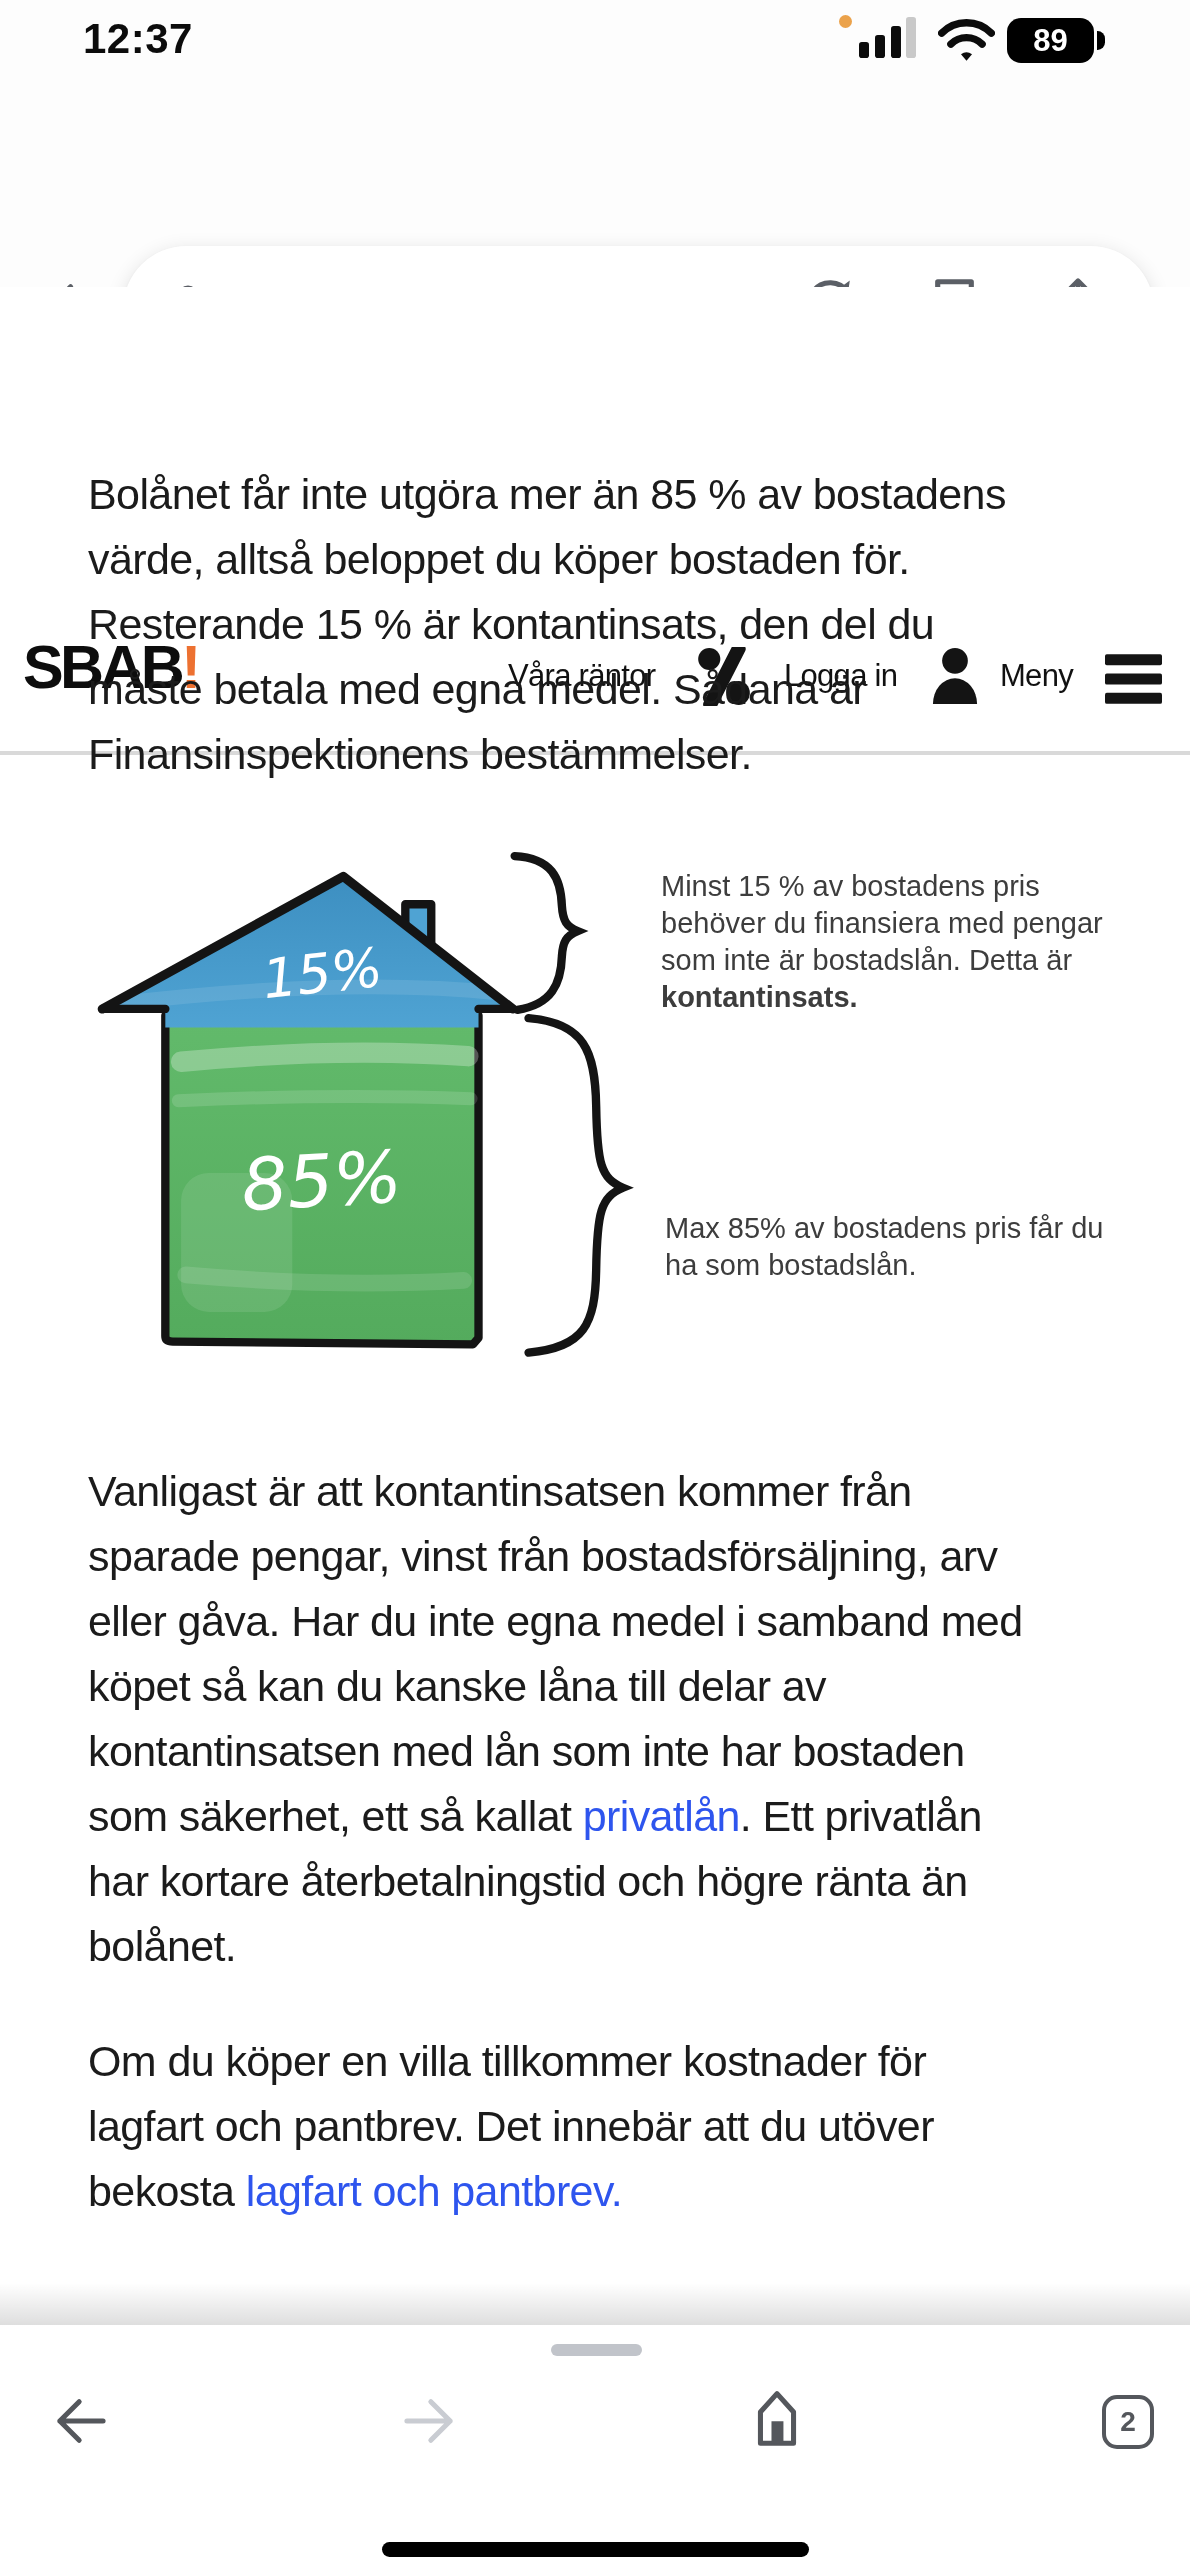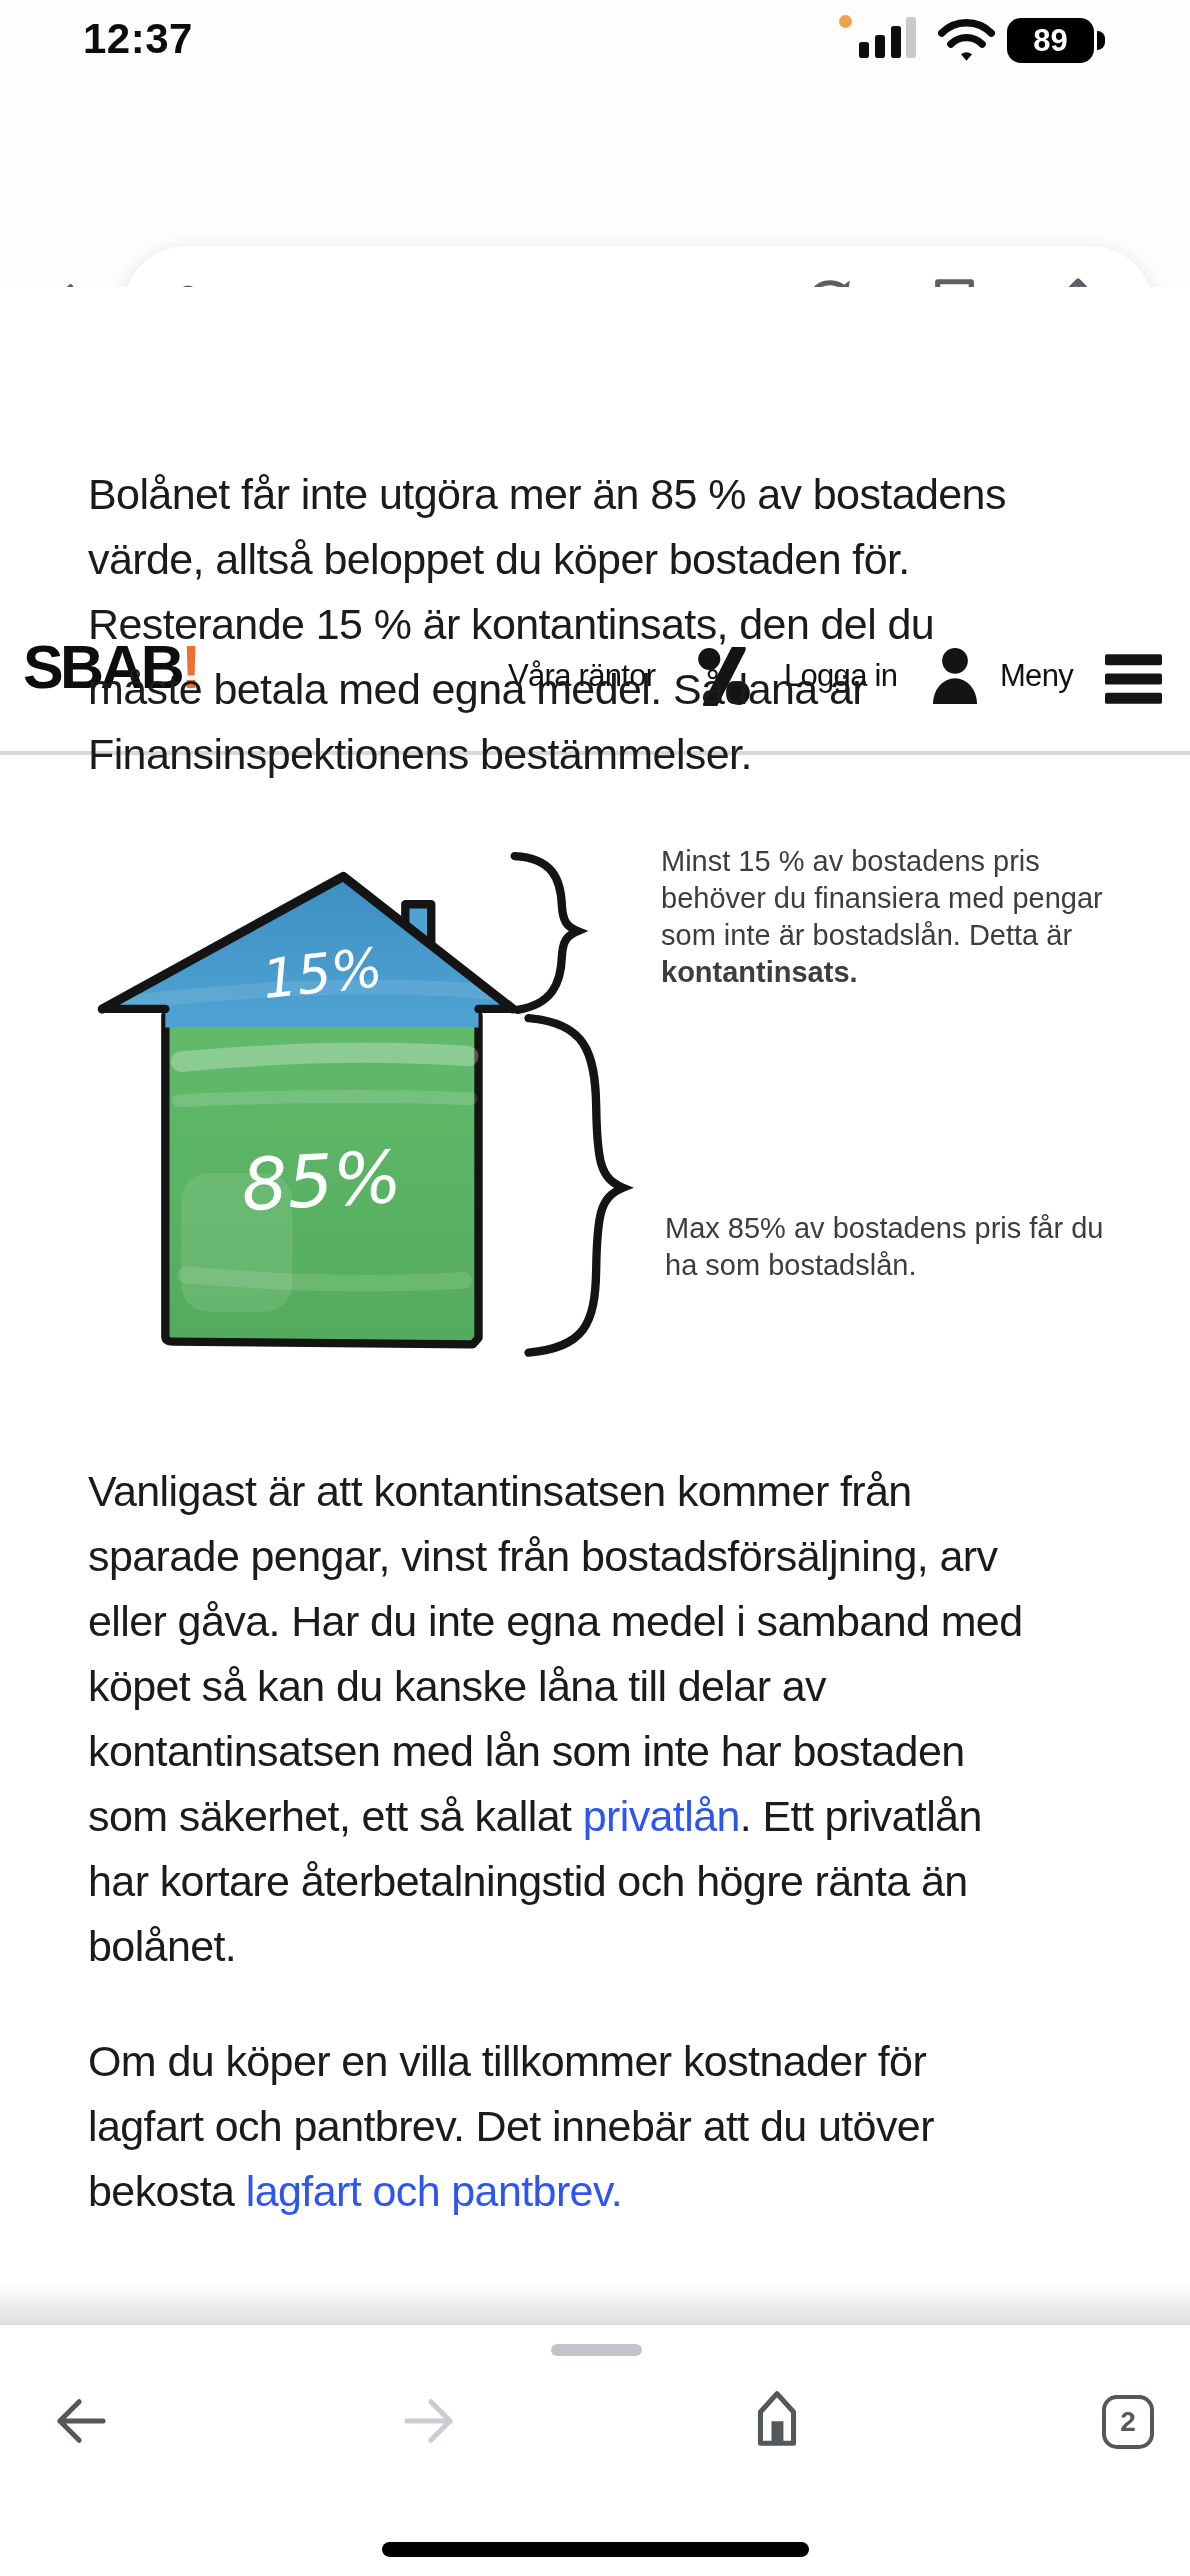--- a/index.html
+++ b/index.html
@@ -42,21 +42,21 @@
   .ilink{color:#2E55EE;text-underline-offset:6.5px;text-decoration-thickness:2.8px;cursor:pointer;}
   .bold{font-weight:700;}
 
   
   .illus{left:56px;top:830px;width:593px;height:533px;}
   .pctlabel{color:#ffffff;font-style:italic;font-family:"DejaVu Sans",sans-serif;text-align:center;}
   .pct-roof{left:230px;top:942px;width:185px;font-size:54px;transform:rotate(-6deg);}
   .pct-wall{left:210px;top:1139px;width:223px;font-size:72px;transform:rotate(-3deg);}
   .ann{width:482px;font-size:29px;color:#3d3d3d;letter-spacing:0;}
   .ann .tline{height:37px;line-height:37px;white-space:nowrap;}
-  .ann-top{left:661px;top:843px;}
+  .ann-top{left:661px;top:868px;}
   .ann-bottom{left:665px;top:1210px;}
 
   
   .page-edge-shadow{left:0;top:2283px;width:1191px;height:42px;
       background:linear-gradient(to bottom, rgba(0,0,0,0) 0%, rgba(0,0,0,0.13) 100%);}
   .bottombar{left:0;top:2325px;width:1191px;height:251px;background:#ffffff;}
   .handle{left:551px;top:2343px;width:91px;height:12px;border-radius:6.5px;background:#c1c4ca;}
   .tabbox{left:1102px;top:2394px;width:52px;height:54px;border:4.6px solid #54575c;border-radius:15px;
           box-sizing:border-box;color:#54575c;font-size:28px;font-weight:700;text-align:center;line-height:45px;}
   .homebar{left:382px;top:2542px;width:427px;height:15px;border-radius:7.4px;background:#000;}

